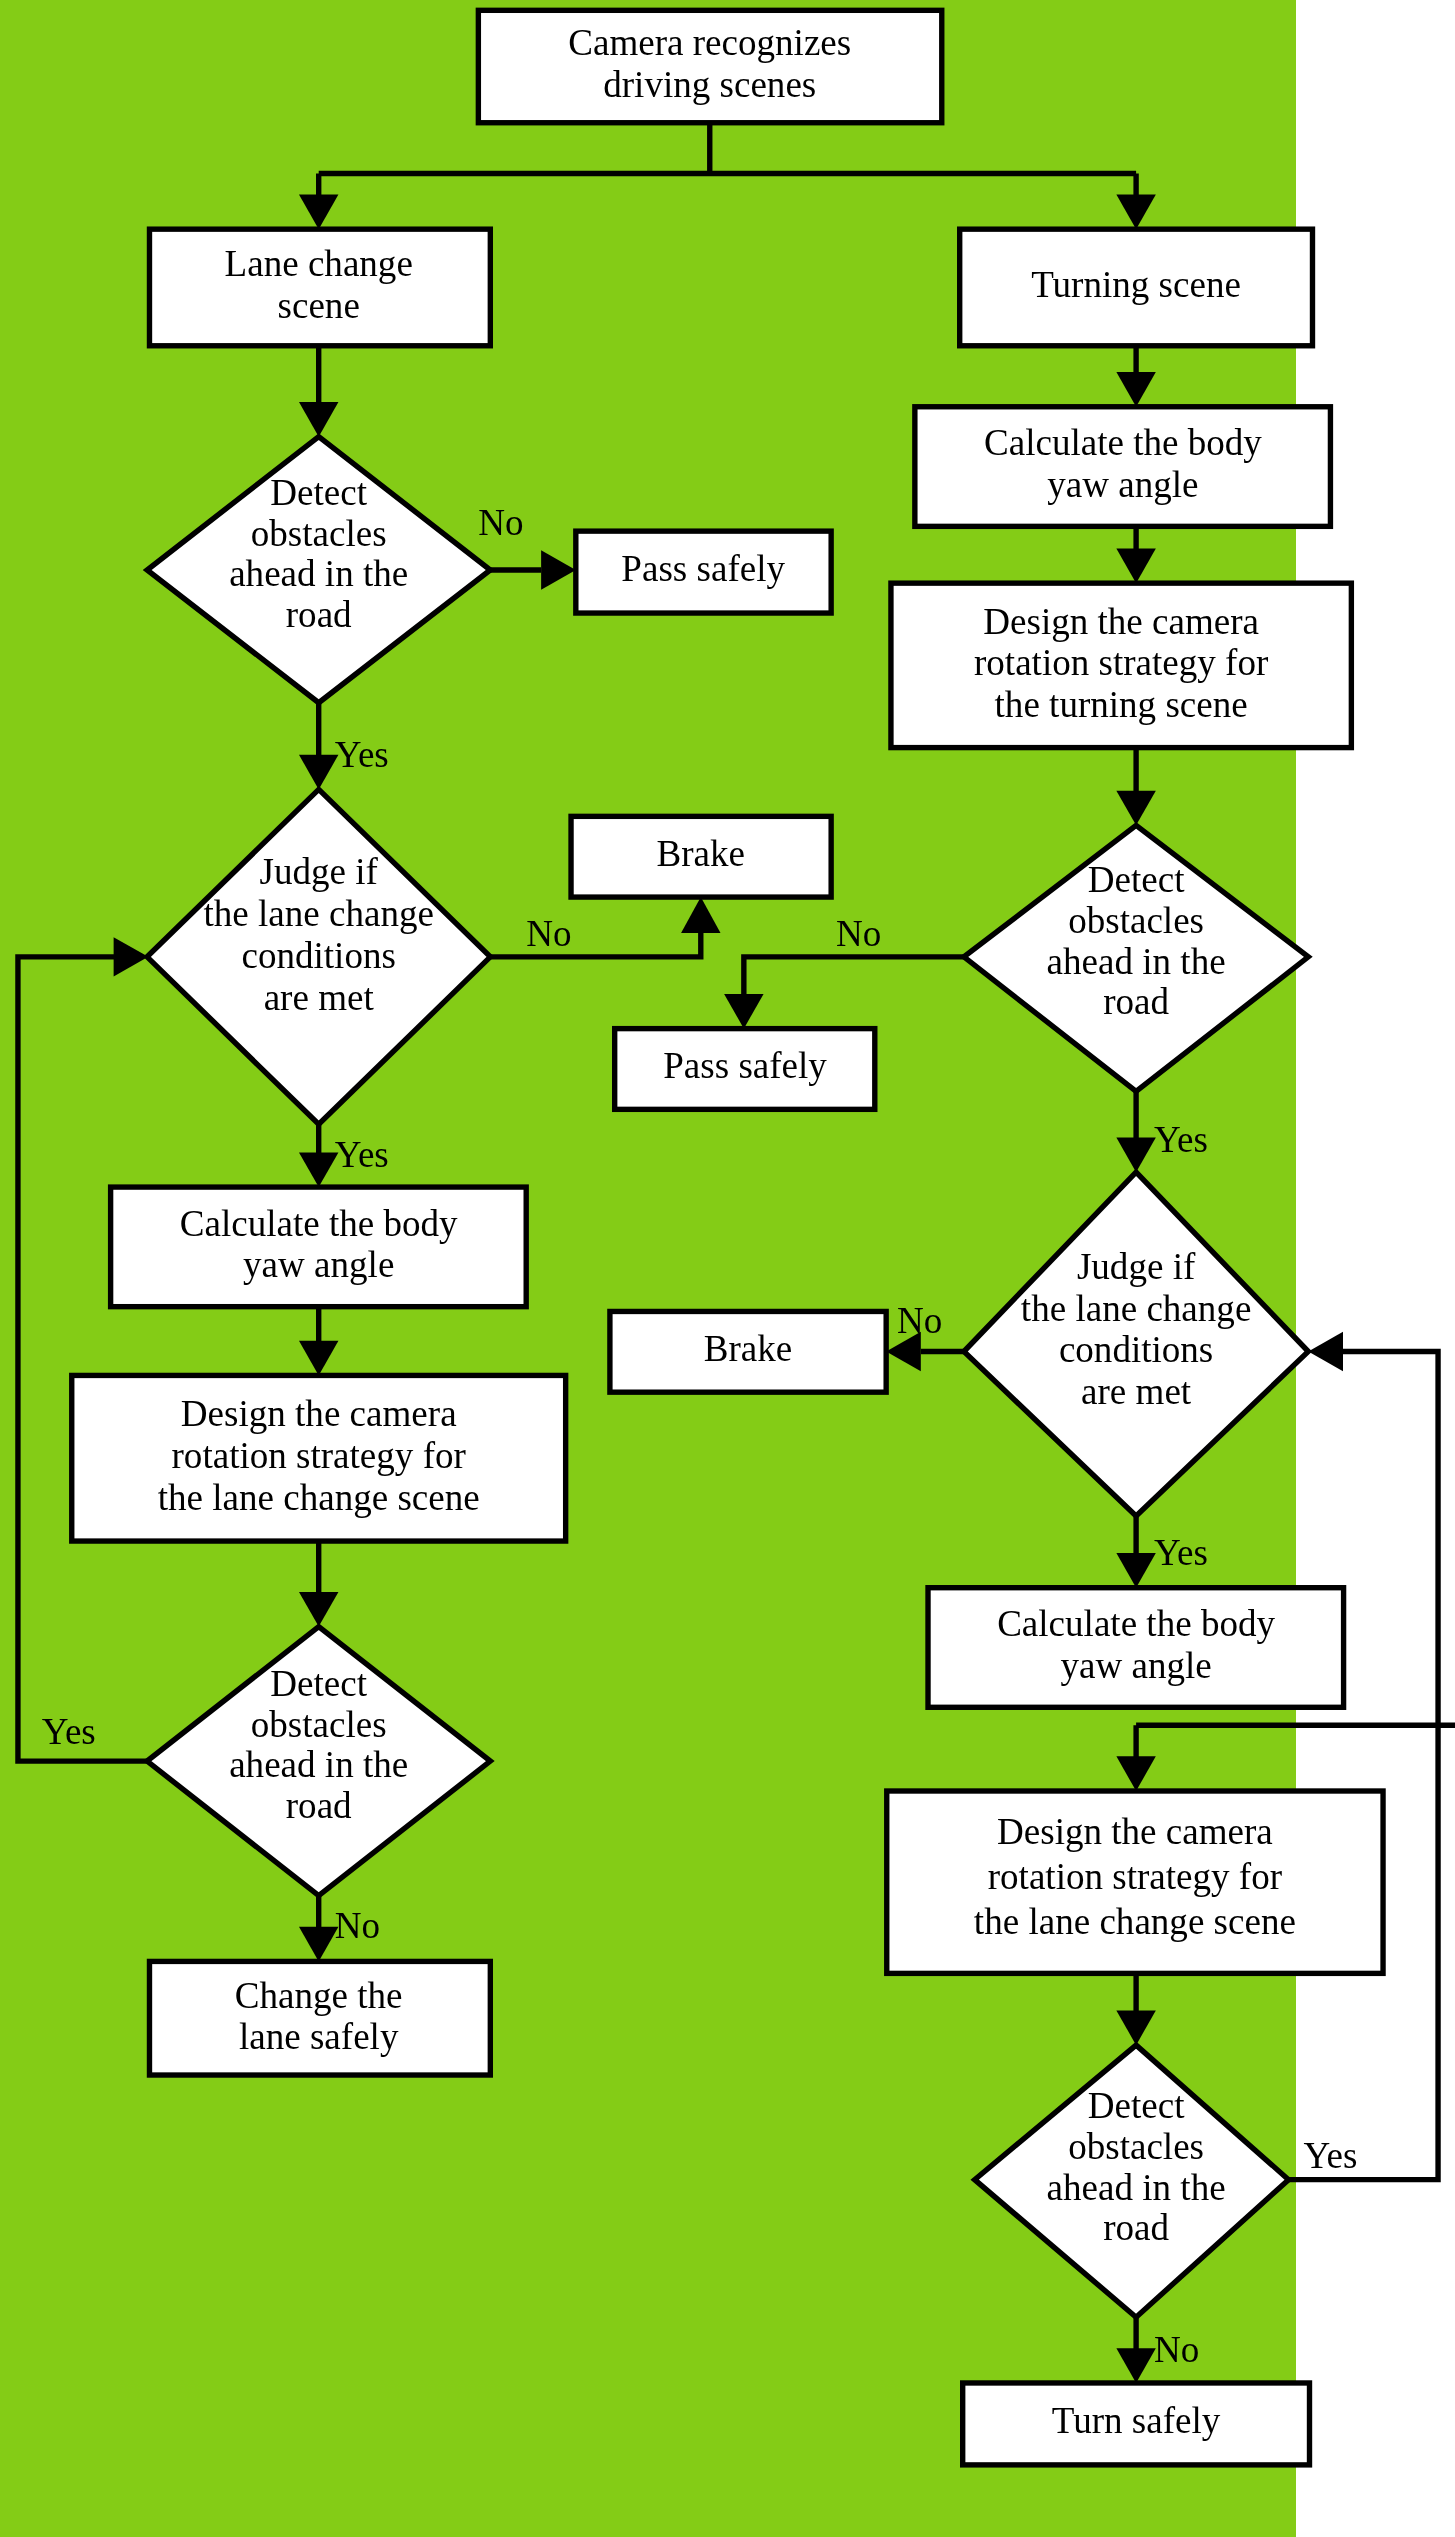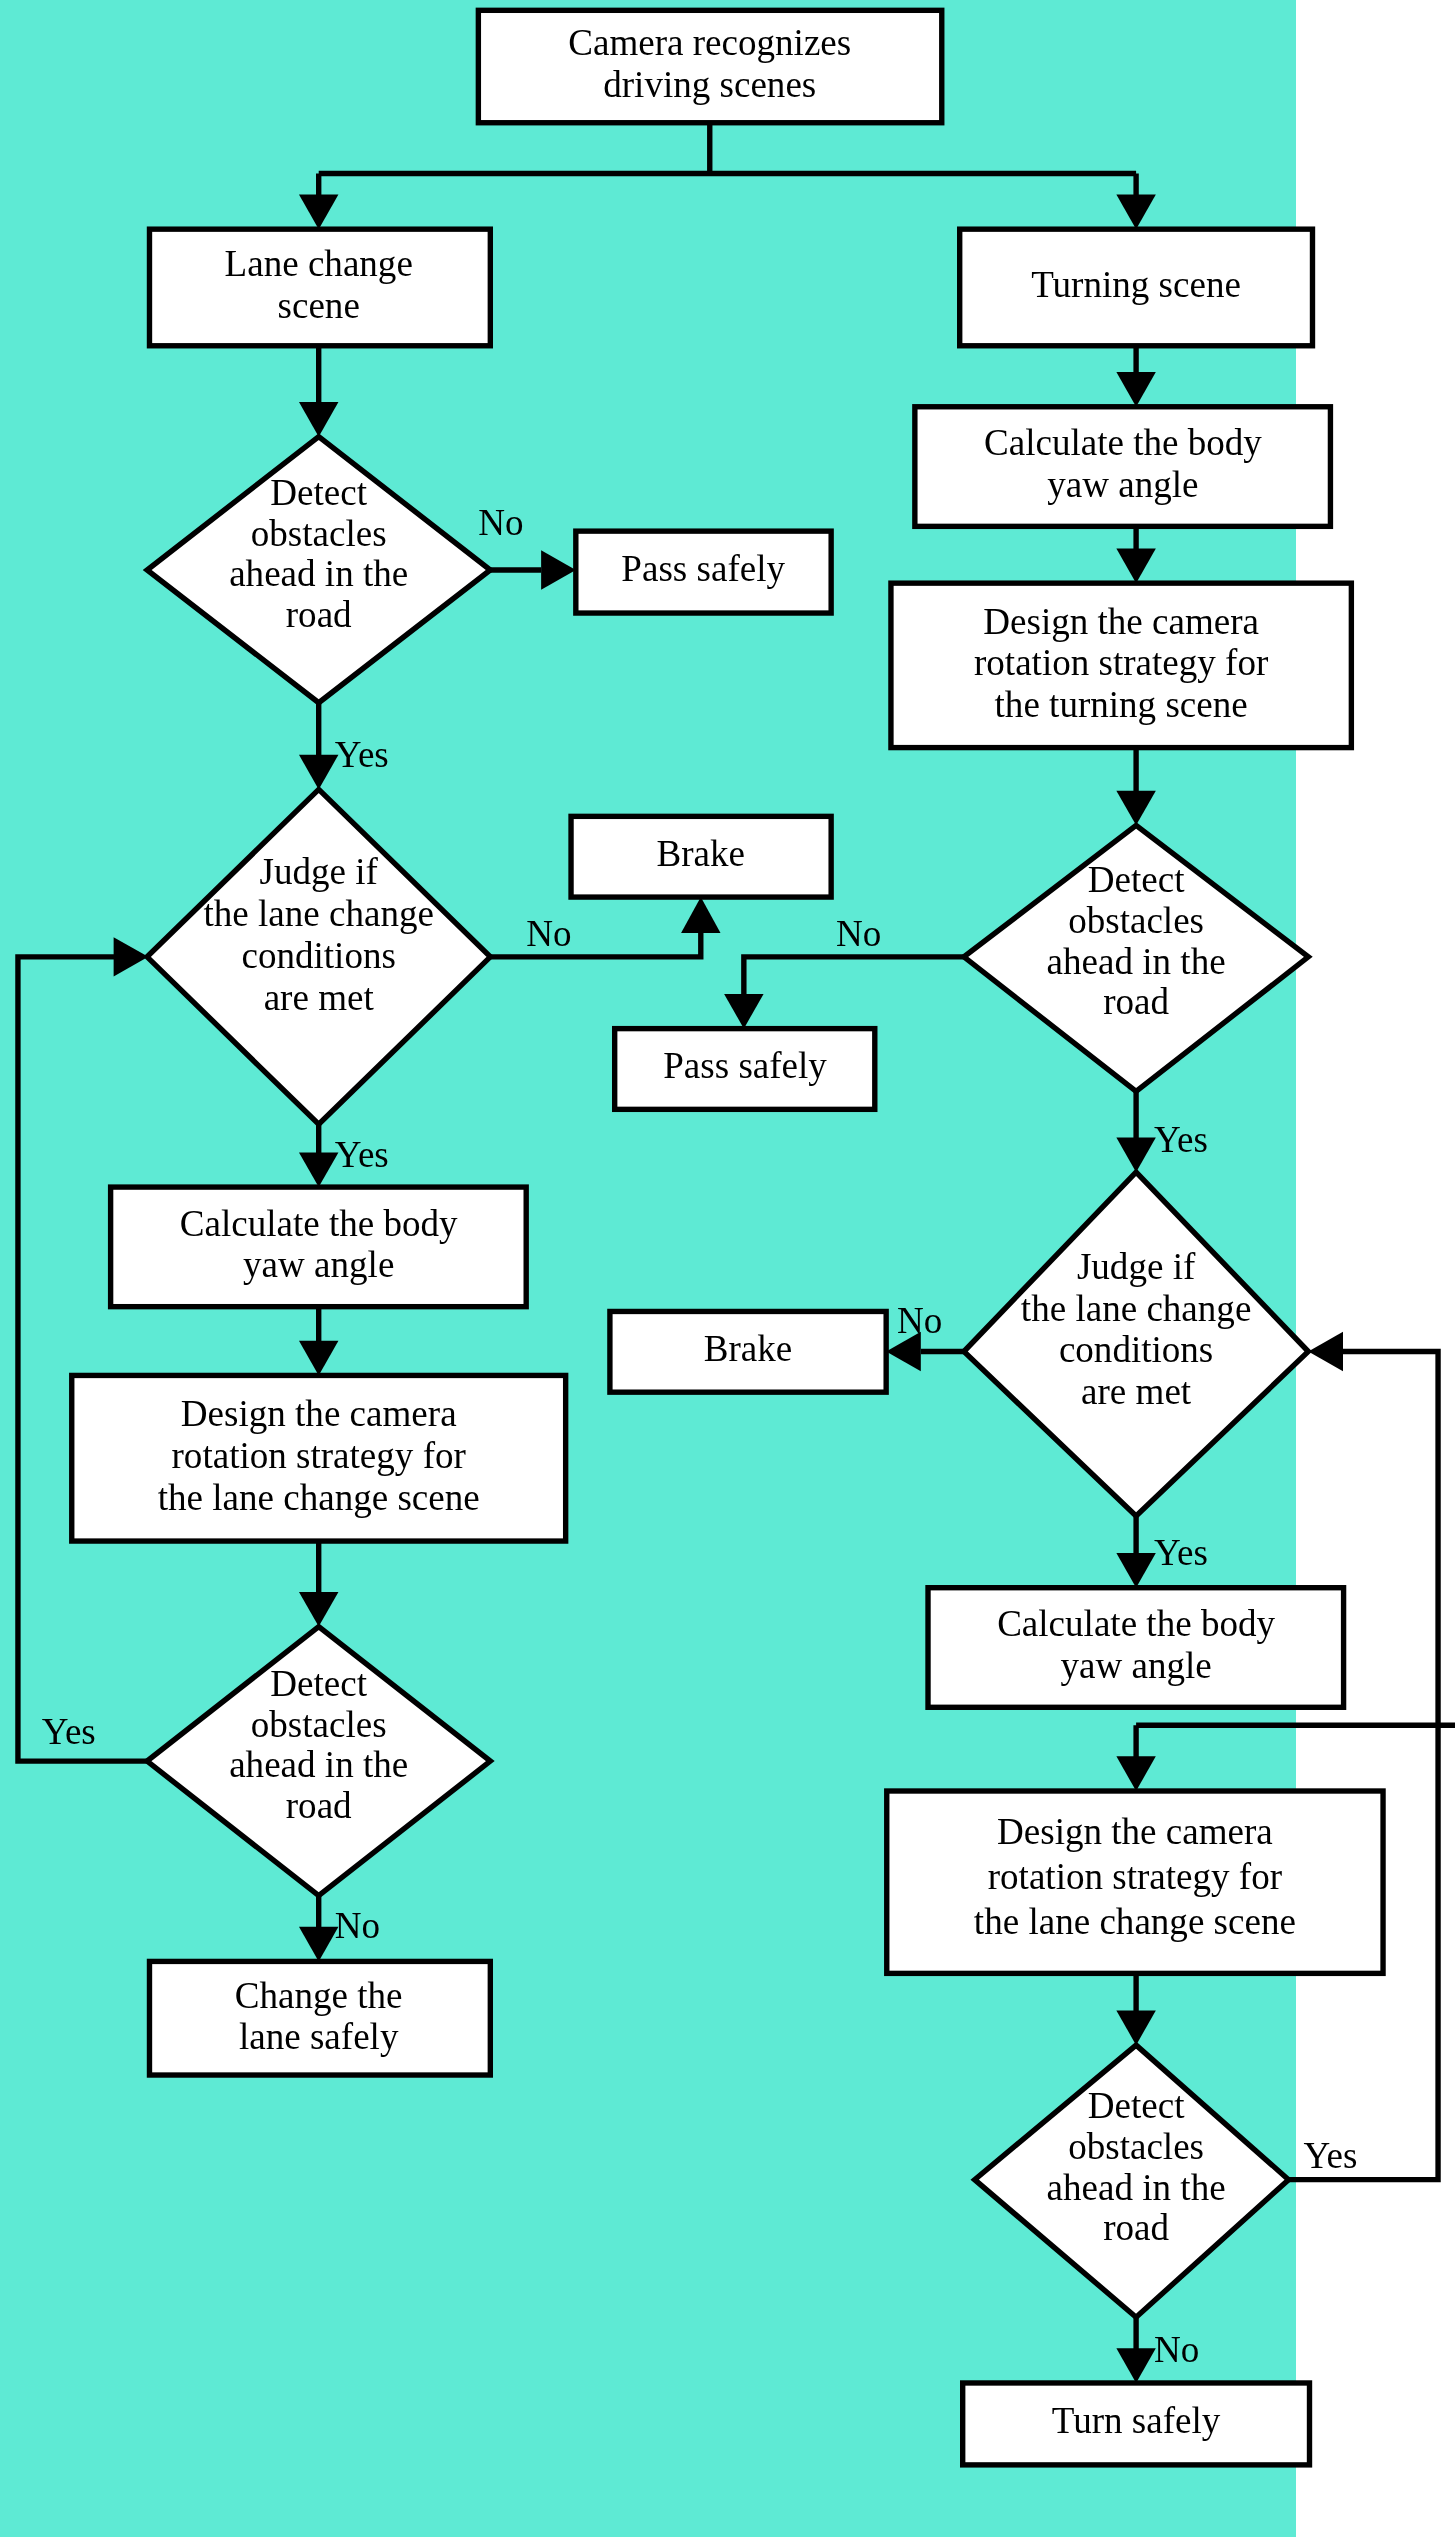--- a/index.html
+++ b/index.html
@@ -4,21 +4,21 @@
 <style>
   html, body {
     margin: 0;
     padding: 0;
     background: #ffffff;
   }
   #flow-root {
     position: relative;
     width: 1296px;
     height: 2538px;
-    background: #5eead4;
+    background: #84cc16;
     font-family: "Liberation Serif", "DejaVu Serif", serif;
     text-decoration: underline;
   }
   svg#flow-svg {
     display: block;
     width: 1456px;
     height: 2538px;
   }
   .node-rect {
     fill: #ffffff;

